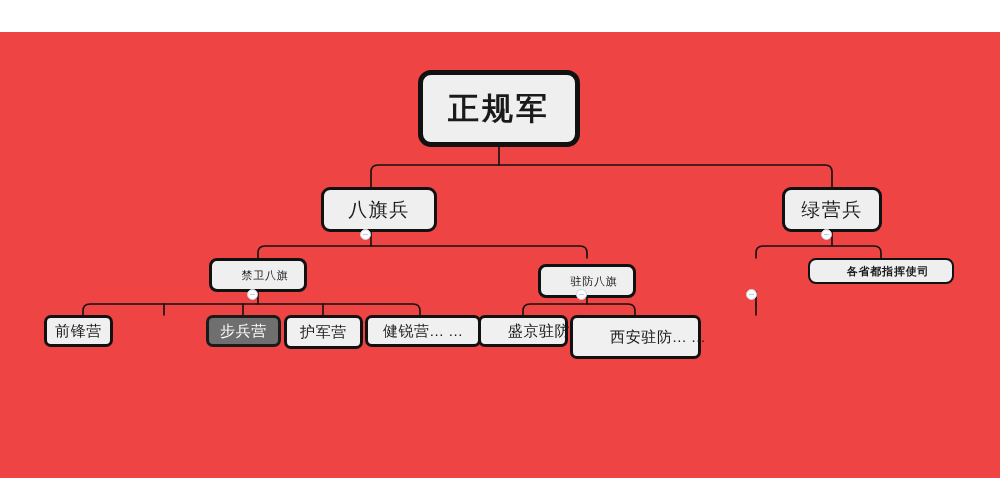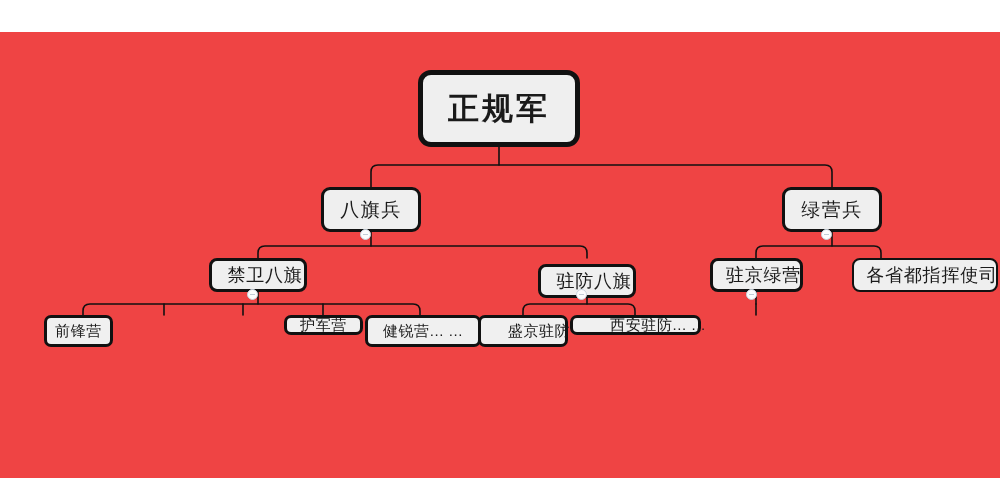--- a/index.html
+++ b/index.html
@@ -54,21 +54,21 @@
   .node.level1 {
     border-width: 3px;
     border-radius: 9px;
     font-size: 19px;
     letter-spacing: 1.5px;
     background: #efefef;
   }
   .node.level2 {
     border-width: 3px;
     border-radius: 8px;
-    font-size: 18px;
+    font-size: 11px;
     letter-spacing: 0.8px;
     background: #efefef;
     padding-left: 14px;
   }
   .node.level2.thin {
     border-width: 2px;
   }
   .node.level3 {
     border-width: 3px;
     border-radius: 7px;
@@ -123,53 +123,53 @@
         <path d="M 523 283 L 523 279 Q 523 272 530 272 L 628 272 Q 635 272 635 279 L 635 283"></path>
         <path d="M 756 260 L 756 272"></path>
         <path d="M 756 272 L 756 283"></path>
       </g>
   </svg>
 
   <div class="node root" style="left: 418px; top: 38px; width: 162px; height: 77px;">
     <span>正规军</span>
   </div>
 
-  <div class="node level1" style="left: 321px; top: 155px; width: 100px; height: 45px;">
+  <div class="node level1" style="left: 321px; top: 155px; width: 116px; height: 45px;">
     <span>八旗兵</span>
   </div>
   <div class="node level1" style="left: 782px; top: 155px; width: 100px; height: 45px;">
     <span>绿营兵</span>
   </div>
 
   <div class="node level2" style="left: 209px; top: 226px; width: 98px; height: 34px;">
     <span>禁卫八旗</span>
   </div>
   <div class="node level2" style="left: 538px; top: 232px; width: 98px; height: 34px;">
     <span>驻防八旗</span>
   </div>
-  <div class="node level2" style="left: 710px; top: 226px; width: 93px; height: 34px;">
-    <span>驻京绿营</span>
-  </div>
-  <div class="node level2 thin" style="left: 852px; top: 226px; width: 146px; height: 34px;">
+  <div class="node level2 thin" style="left: 808px; top: 226px; width: 146px; height: 26px; font-weight: bold;">
     <span>各省都指挥使司</span>
   </div>
 
   <div class="node level3" style="left: 44px; top: 283px; width: 69px; height: 32px;">
     <span>前锋营</span>
   </div>
-  <div class="node level3" style="left: 284px; top: 283px; width: 79px; height: 20px;">
+  <div class="node level3 selected" style="left: 206px; top: 283px; width: 75px; height: 32px;">
+    <span>步兵营</span>
+  </div>
+  <div class="node level3" style="left: 284px; top: 283px; width: 79px; height: 34px;">
     <span>护军营</span>
   </div>
   <div class="node level3" style="left: 365px; top: 283px; width: 116px; height: 32px; justify-content: center;">
     <span>健锐营... ...</span>
   </div>
   <div class="node level3" style="left: 478px; top: 283px; width: 90px; height: 32px; padding-left: 32px;">
     <span>盛京驻防</span>
   </div>
-  <div class="node level3" style="left: 570px; top: 283px; width: 131px; height: 20px; padding-left: 45px;">
+  <div class="node level3" style="left: 570px; top: 283px; width: 131px; height: 44px; padding-left: 45px;">
     <span>西安驻防... ...</span>
   </div>
 
   <div id="handle-layer">
       <div class="handle" style="left: 360px; top: 197px;"></div>
       <div class="handle" style="left: 821px; top: 197px;"></div>
       <div class="handle" style="left: 247px; top: 257px;"></div>
       <div class="handle" style="left: 576px; top: 257px;"></div>
       <div class="handle" style="left: 746px; top: 257px;"></div>
     </div>

